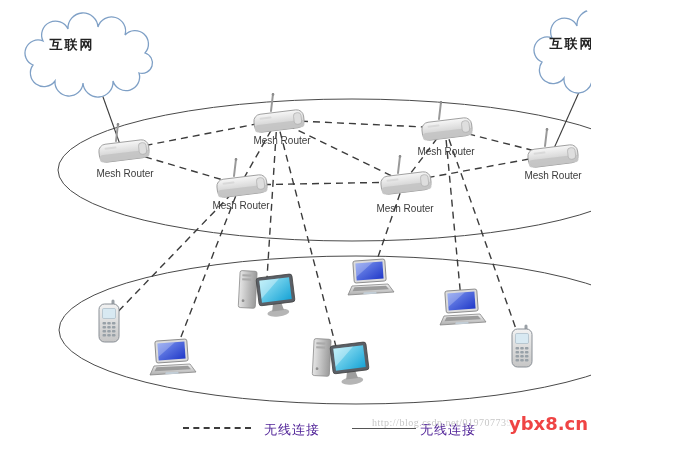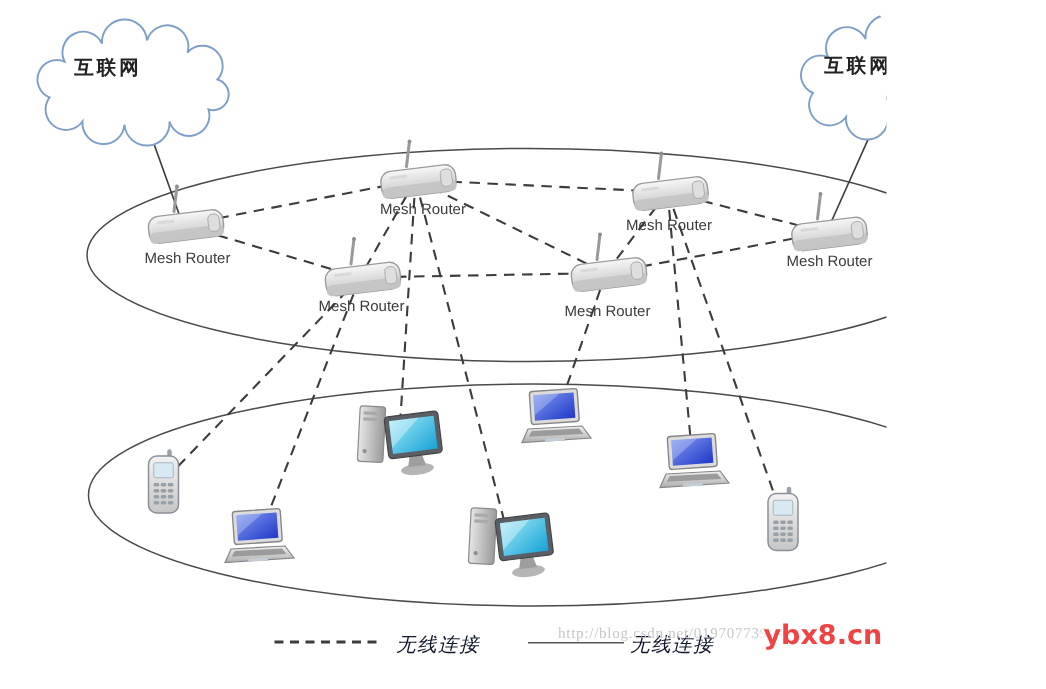--- a/index.html
+++ b/index.html
@@ -9,21 +9,21 @@
   .edge{fill:none;stroke:#3c3c3c;}
   .edge.dashed{stroke-width:1.4;stroke-dasharray:7 5;}
   .edge.solid{stroke-width:1.1;}
   .net-ellipse{fill:none;stroke:#4a4a4a;stroke-width:1;}
   .label{position:absolute;transform:translate(-50%,-50%);white-space:nowrap;}
   .cloud-label{font-size:13px;font-weight:bold;color:#222;letter-spacing:2px;}
   .router-label{font-size:10px;color:#3b3b3b;text-align:right;}
   .legend-sample{position:absolute;height:0;}
   .legend-sample.dashed{border-top:2px dashed #3c3c3c;}
   .legend-sample.solid{border-top:1.5px solid #555;}
-  .legend-text{position:absolute;font-size:13px;color:#0f172a;letter-spacing:1px;font-style:italic;}
+  .legend-text{position:absolute;font-size:13px;color:#4c1d95;letter-spacing:1px;}
   .wm-url{position:absolute;font-family:"Liberation Serif",serif;font-size:10px;
           color:#c7c7c7;letter-spacing:0.5px;}
   .wm-site{position:absolute;font-family:"DejaVu Sans",sans-serif;font-weight:bold;
            font-size:18px;color:#ef4444;background:rgba(255,255,255,0.55);padding:0 2px;}
 </style>
 </head>
 <body>
 
 <div class="canvas">
 

